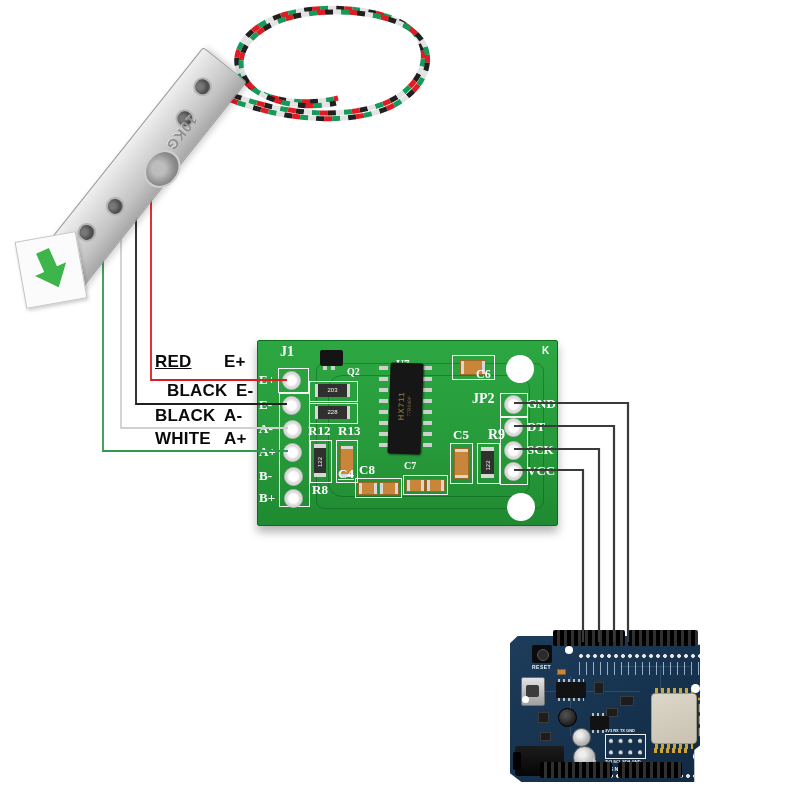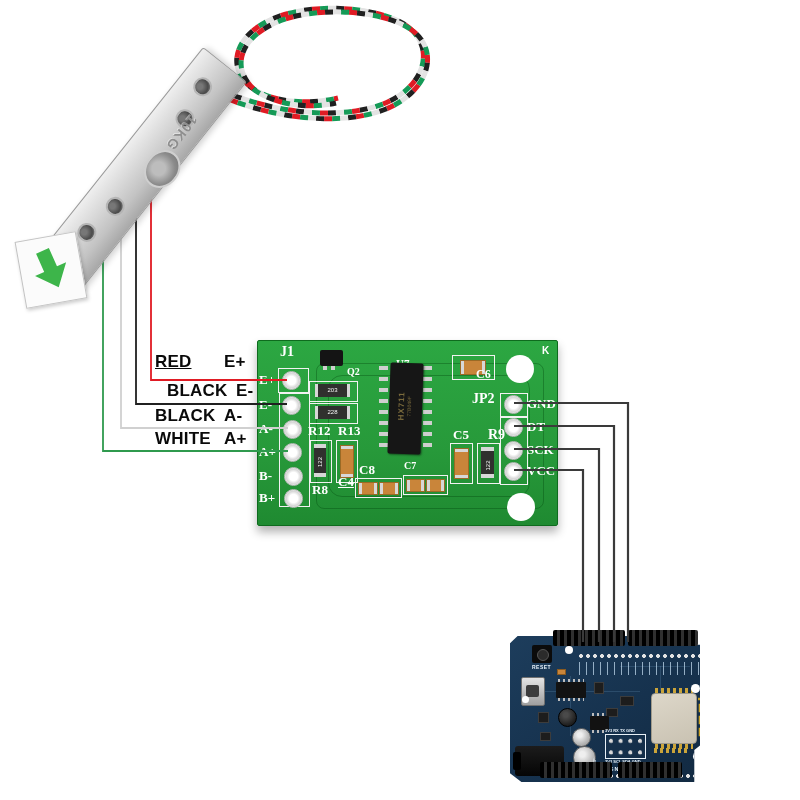--- a/index.html
+++ b/index.html
@@ -209,21 +209,21 @@
     <div class="silk" style="left:50px;top:82px;font-size:13px;">R12</div>
     <div class="silk" style="left:80px;top:82px;font-size:13px;">R13</div>
 
     <div class="wbox" style="left:52px;top:99px;width:20px;height:41px;"></div>
     <div class="resv" style="left:56px;top:103px;width:12px;height:33px;">
         <span>122</span>
       </div>
     <div class="wbox" style="left:78px;top:99px;width:20px;height:41px;"></div>
     <div class="capv" style="left:82px;top:104px;width:12px;height:31px;"></div>
     <div class="silk" style="left:54px;top:141px;font-size:13px;">R8</div>
-    <div class="silk" style="left:80px;top:133px;font-size:13px;text-decoration:underline;">C4</div>
+    <div class="silk" style="left:80px;top:125px;font-size:13px;text-decoration:underline;">C4</div>
 
     <div class="silk" style="left:101px;top:121px;font-size:13px;">C8</div>
     <div class="wbox" style="left:97px;top:137px;width:45px;height:18px;"></div>
     <div class="cap" style="left:100px;top:141px;width:18px;height:11px;"></div>
     <div class="cap" style="left:121px;top:141px;width:18px;height:11px;"></div>
     <div class="silk" style="left:146px;top:119px;font-size:10px;">C7</div>
     <div class="wbox" style="left:145px;top:134px;width:43px;height:18px;"></div>
     <div class="cap" style="left:148px;top:138px;width:17px;height:11px;"></div>
     <div class="cap" style="left:168px;top:138px;width:17px;height:11px;"></div>
 

